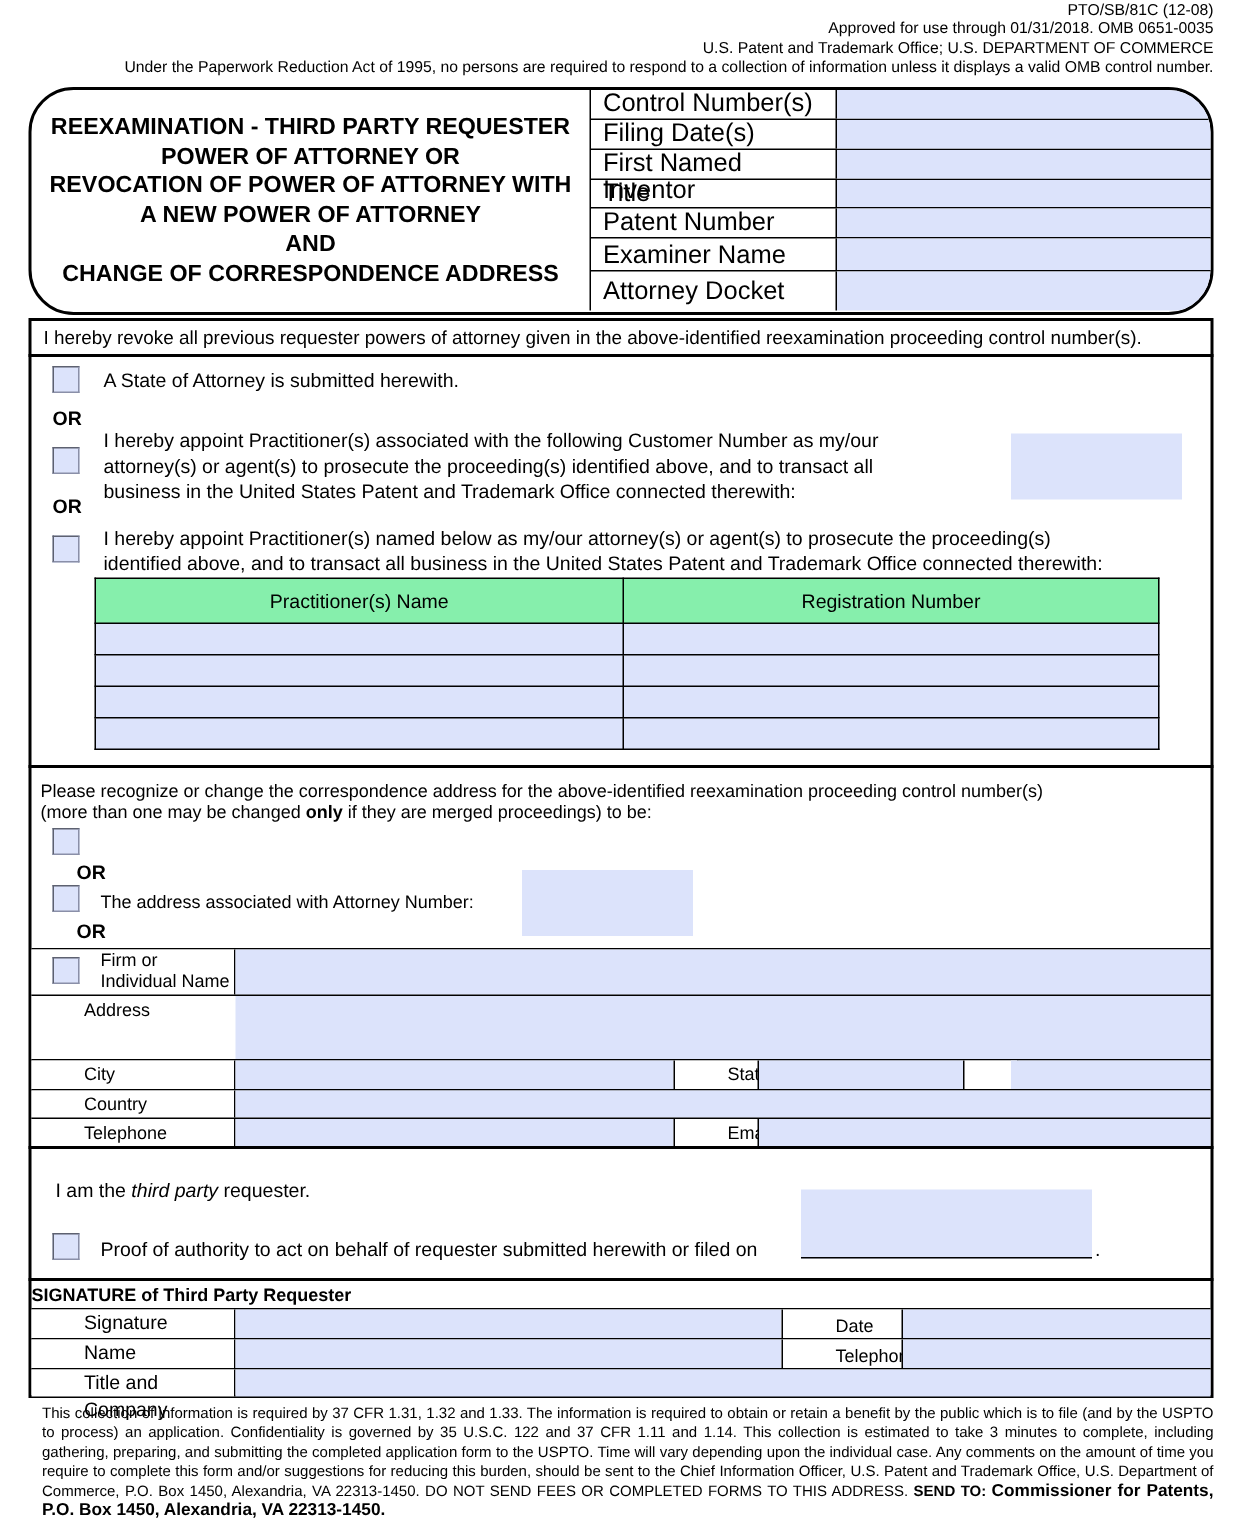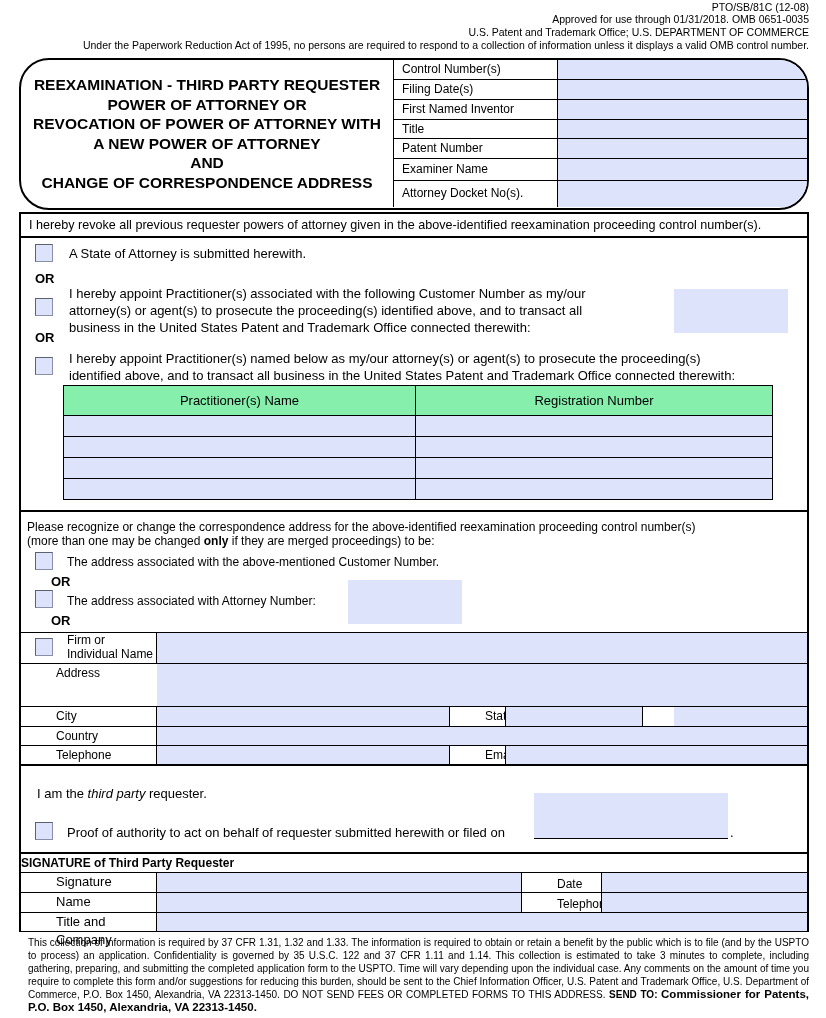--- a/index.html
+++ b/index.html
@@ -13,21 +13,21 @@
   
   .meta { right: 17px; text-align: right; font-size: 10.5px; line-height: 12.5px; }
   .meta-omb { left: 0; width: 809px; text-align: right; font-size: 10.5px; top: 39px; }
 
   
   .titlebox { left: 19px; top: 58px; width: 790px; height: 152px; border: 2.5px solid #000; border-radius: 30px; overflow: hidden; }
   .title { left: 0; top: 0; width: 372px; height: 147px; display: flex; flex-direction: column; justify-content: center; text-align: center; font-weight: bold; font-size: 15.5px; line-height: 19.5px; }
   .idtable { left: 372px; top: 0; width: 416px; border-left: 1.5px solid #000; }
   .idrow { position: relative; display: flex; border-bottom: 1.2px solid #000; }
   .idrow:last-child { border-bottom: none; }
-  .idlabel { width: 164px; padding-left: 8px; font-size: 12px; line-height: 18px; border-right: 1.2px solid #000; }
+  .idlabel { width: 164px; padding-left: 8px; font-size: 17px; line-height: 18px; border-right: 1.2px solid #000; }
   .idval { flex: 1; }
 
   
   .sec { position: absolute; left: 19px; width: 790px; border: 2.5px solid #000; }
   .txt { position: absolute; font-size: 13px; line-height: 17px; white-space: nowrap; }
   .or { position: absolute; font-weight: bold; font-size: 13px; }
   .small { font-size: 12px; }
 
   table.prac { position: absolute; left: 42px; top: 147px; width: 710px; border-collapse: collapse; }
   table.prac th { font-weight: normal; font-size: 13px; height: 30px; border: 1.2px solid #000; background: #86efac; }
@@ -134,21 +134,20 @@
     </tr>
   </tbody>
     </table>
 </div>
 
 <div class="sec" style="top:510px; height:256px;">
   <div class="txt small" style="left:6px; top:7px;">Please recognize or change the correspondence address for the above-identified reexamination proceeding control number(s)</div>
   <div class="txt small" style="left:6px; top:21px;"><span>(more than one may be changed </span><b>only</b><span> if they are merged proceedings) to be:</span></div>
 
   <div class="cb" style="left:14px; top:40px;"></div>
-  <div class="txt small" style="left:46px; top:42px;">The address associated with the above-mentioned Customer Number.</div>
   <div class="or" style="left:30px; top:62px;">OR</div>
 
   <div class="cb" style="left:14px; top:78px;"></div>
   <div class="txt small" style="left:46px; top:81px;">The address associated with Attorney Number:</div>
   <input class="abs field" style="left: 327px; top: 68px; width: 114px; height: 44px;" value="">
   <div class="or" style="left:30px; top:101px;">OR</div>
 
   <div class="grid" style="top:120px; height:31px;">
     <div class="cell lcell" style="left:0; width:136px;">
       <div class="cb" style="left:14px; top:5px;"></div>

